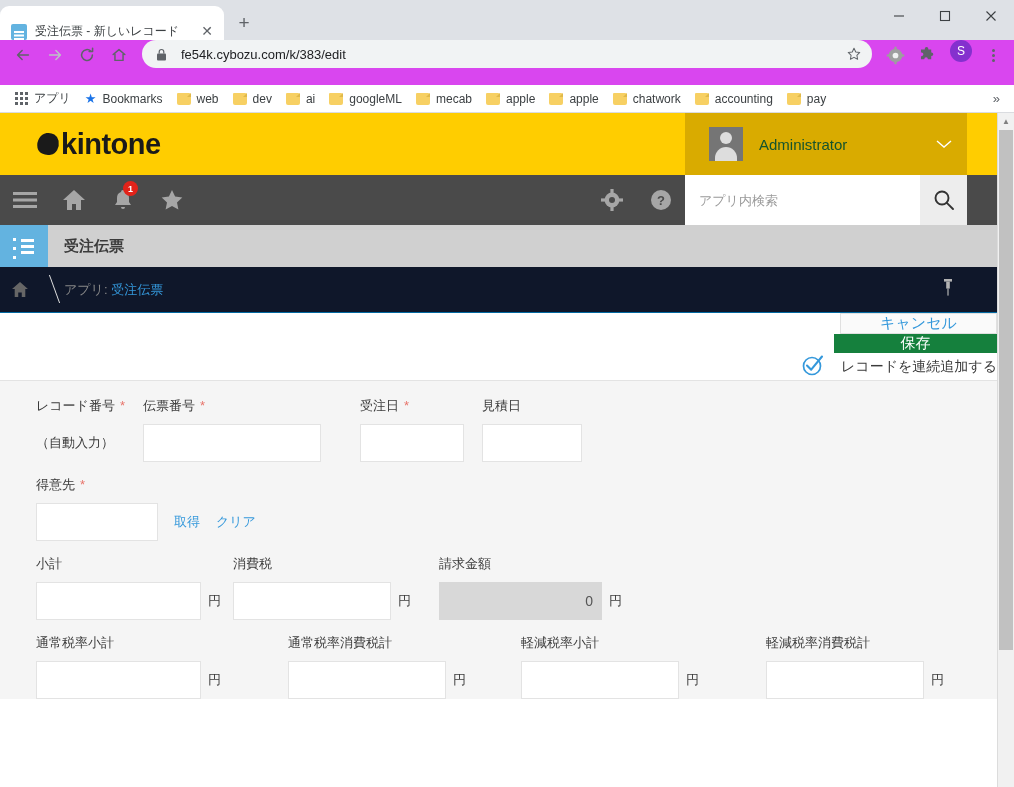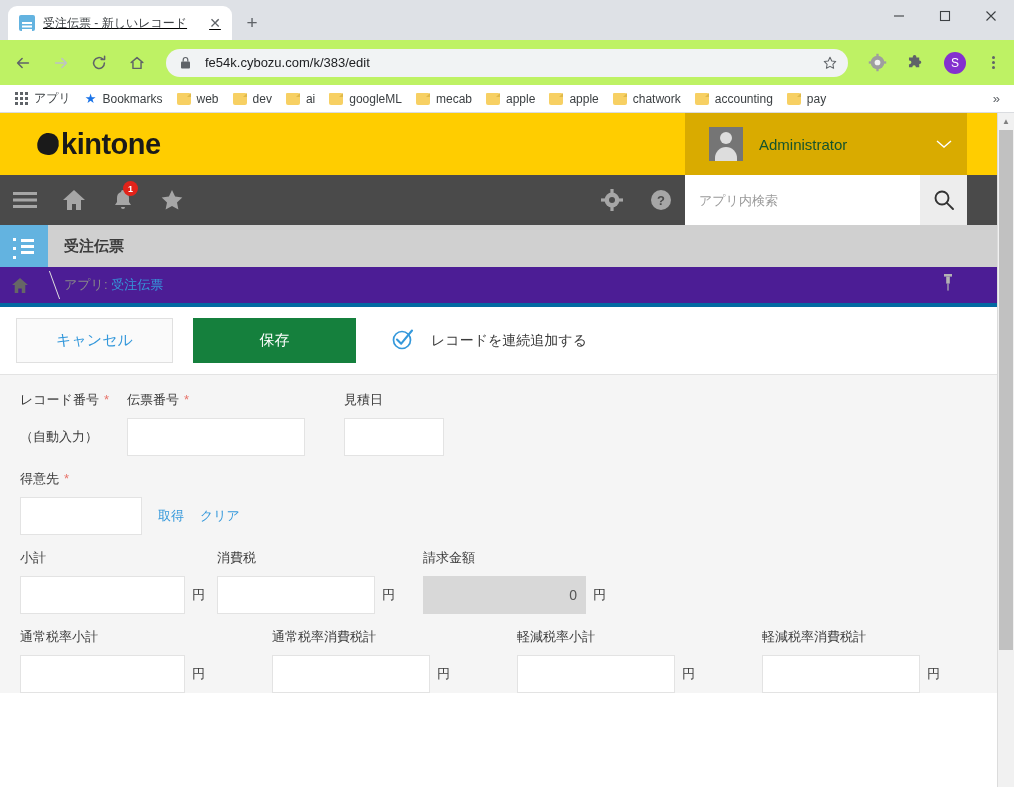--- a/index.html
+++ b/index.html
@@ -10,25 +10,24 @@
     font-family: "Liberation Sans", "DejaVu Sans", sans-serif;
     background: #fff;
   }
 
   
   .tabstrip {
     height: 40px; background: #dee1e6;
     display: flex; align-items: flex-end; position: relative;
   }
   .tab {
-    margin-left: 8px; height: 34px; width: 224px;
+    height: 34px; width: 224px;
     background: #fff; border-radius: 9px 9px 0 0;
-    display: flex; align-items: center; padding: 0 8px 0 11px;
+    display: flex; align-items: flex-end; padding: 0 8px 0 11px;
     position: relative;
-    text-decoration: underline;
   }
   .tab-favicon {
     width: 16px; height: 16px; border-radius: 2px;
     background: #63b3e0; flex: none; position: relative;
     display: flex; align-items: center; justify-content: center;
   }
   .tab-favicon i {
     display:block; width:10px; height:1.5px; background:#fff;
     box-shadow: 0 3.5px 0 #fff, 0 7px 0 #fff;
   }
@@ -48,22 +47,22 @@
   }
   .wincontrols {
     position: absolute; right: 0; top: 0; height: 32px;
     display: flex; align-items: center;
   }
   .wc { width: 46px; height: 32px; display: flex; align-items: center;
         justify-content: center; color: #3c4043; font-size: 12px; }
   .wc svg { display:block; }
 
   .toolbar {
-    height: 45px; background: #bef264; display: flex; align-items: center;
-    padding: 0 8px; gap: 8px;
+    height: 45px; background: #d946ef; display: flex; 
+    padding: 0 8px; gap: 2px;
   }
   .tb-icon {
     width: 30px; height: 30px; display: flex; align-items: center;
     justify-content: center; color: #5f6368; flex: none;
   }
   .tb-icon.dim { color: #bdc1c6; }
   .omnibox {
     flex: 1; height: 28px; background: #f1f3f4; border-radius: 14px;
     display: flex; align-items: center; margin: 0 6px; padding: 0 4px 0 14px;
   }
@@ -168,50 +167,50 @@
   .k-appicon .rows { width: 20px; }
   .k-appicon .rows i { display:block; height: 3px; background: #fff; margin: 3px 0;
                        margin-left: 7px; }
   .k-appicon .dots { position:absolute; left: 13px; top: 13px; }
   .k-appicon .dots i { display:block; width:3px; height:3px; background:#fff;
                        margin-bottom: 6px; }
   .k-apptitle-text { font-size: 15px; font-weight: bold; color: #3b3b3b;
                      margin-left: 16px; }
 
   
-  .k-crumb { height: 40px; background: #4c1d95; border-bottom: 4px solid #0369a1;
+  .k-crumb { height: 46px; background: #0f172a; border-bottom: 1px solid #0369a1;
              display: flex; align-items: center; position: relative; }
   .k-crumb-home { width: 40px; display: flex; align-items: center;
                   justify-content: center; color: #666; }
   .k-crumb-sep { width: 18px; height: 41px; position: relative; flex:none; }
   .k-crumb-sep::after { content:""; position:absolute; left:0; top:6px;
     width: 14px; height: 28px; border-right: 1px solid #e0e0e0;
     transform: skewX(20deg); }
   .k-crumb-text { font-size: 13px; color: #888; margin-left: 6px; }
   .k-crumb-text a { color: #3498db; text-decoration: none; }
   .k-pin { position: absolute; right: 42px; color: #b3b3b3; }
 
   
-  .k-actions { height: 68px; background: #fff; display: flex; align-items: center;
-               padding-left: 16px; border-bottom: 1px solid #e3e3e3; }
+  .k-actions { height: 68px; background: #fff; display: flex; align-items: flex-end;
+               padding-left: 31px; border-bottom: 1px solid #e3e3e3; flex-direction: column; }
   .btn-cancel {
     width: 157px; height: 45px; background: #fafafa; border: 1px solid #e0e0e0;
     color: #3498db; font-size: 15px; display: flex; align-items: center;
     justify-content: center; cursor: pointer;
   }
   .btn-save {
     width: 163px; height: 45px; background: #15803d; border: 0; color: #fff;
     font-size: 15px; display: flex; align-items: center; justify-content: center;
     margin-left: 20px; cursor: pointer;
   }
   .k-recheck { display: flex; align-items: center; margin-left: 35px; }
   .k-recheck-label { font-size: 14px; color: #3b3b3b; margin-left: 16px; }
 
   
-  .k-form { background: #f5f5f5; padding: 16px 0 0 0; }
+  .k-form { background: #f5f5f5; padding: 16px 0 0 16px; }
   .frow { display: flex; align-items: flex-start; padding: 0 0 0 20px;
           margin-bottom: 0px; }
   .fgroup { display: flex; flex-direction: column; }
   .flabel { font-size: 13px; color: #3b3b3b; margin-bottom: 10px;
             white-space: nowrap; height: 17px; }
   .req { color: #e8746b; margin-left: 5px; }
   .finput {
     height: 38px; background: #fff; border: 1px solid #e3e3e3;
     font-size: 14px; color: #333; padding: 0 8px; outline: none;
     font-family: "Liberation Sans", sans-serif;
@@ -525,20 +524,26 @@
             <div style="display: flex; align-items: center;">
               <div class="fstatic">（自動入力）</div>
             </div>
           </div>
           <div class="fgroup" style="margin-right: 39px;">
             <div class="flabel"><span>伝票番号</span><span class="req">*</span></div>
             <div style="display: flex; align-items: center;">
               <input type="text" class="finput" style="width: 178px;">
             </div>
           </div>
+          <div class="fgroup" style="margin-right: 18px;">
+            <div class="flabel"><span>受注日</span><span class="req">*</span></div>
+            <div style="display: flex; align-items: center;">
+              <input type="text" class="finput" style="width: 104px;">
+            </div>
+          </div>
           <div class="fgroup" style="margin-right: 32px;">
             <div class="flabel"><span>見積日</span></div>
             <div style="display: flex; align-items: center;">
               <input type="text" class="finput" style="width: 100px;">
             </div>
           </div>
         </div>
         <div class="frow" style="margin-bottom: 14px;">
           <div class="fgroup" style="margin-right: 8px;">
             <div class="flabel"><span>得意先</span><span class="req">*</span></div>
@@ -573,21 +578,21 @@
           </div>
         </div>
         <div class="frow" style="margin-bottom: 14px; gap: 45px;">
           <div class="fgroup" style="margin-right: 22px;">
             <div class="flabel"><span>通常税率小計</span></div>
             <div style="display: flex; align-items: center;">
               <input type="text" class="finput" style="width: 165px;">
               <span class="yen">円</span>
             </div>
           </div>
-          <div class="fgroup" style="margin-right: 22px;">
+          <div class="fgroup" style="margin-right: 10px;">
             <div class="flabel"><span>通常税率消費税計</span></div>
             <div style="display: flex; align-items: center;">
               <input type="text" class="finput" style="width: 158px;">
               <span class="yen">円</span>
             </div>
           </div>
           <div class="fgroup" style="margin-right: 22px;">
             <div class="flabel"><span>軽減税率小計</span></div>
             <div style="display: flex; align-items: center;">
               <input type="text" class="finput" style="width: 158px;">

